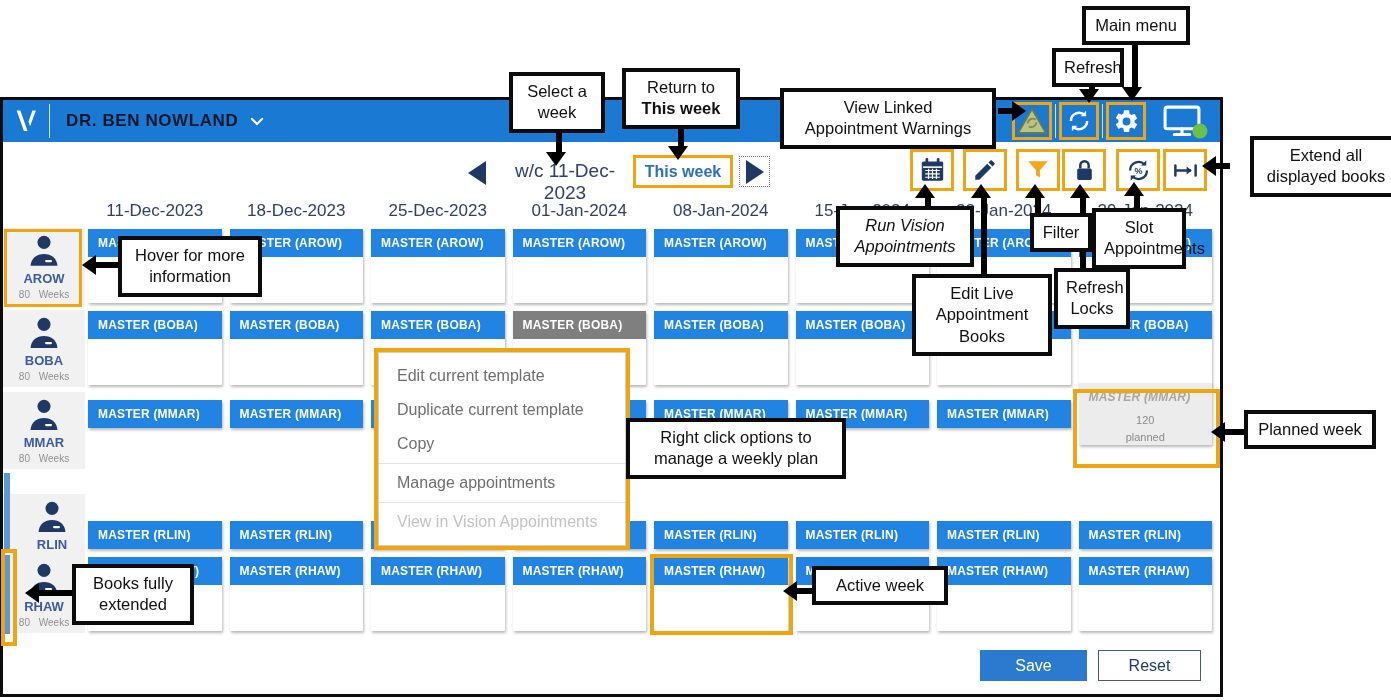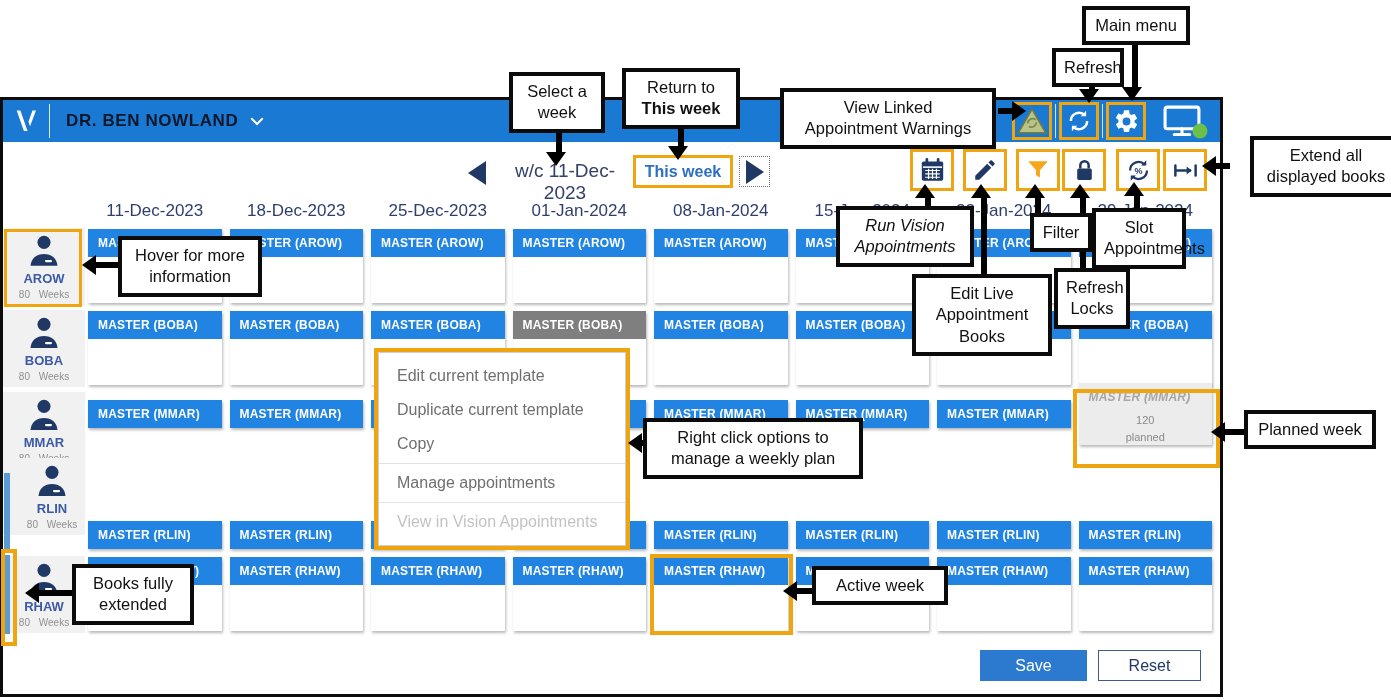--- a/index.html
+++ b/index.html
@@ -339,21 +339,21 @@
           <div class="cell-body"></div>
         </div>
         <div class="cell planned">
           <div class="cell-head">MASTER (MMAR)</div>
           <div class="cell-body">
             <div>120</div>
             <div>planned</div>
           </div>
         </div>
       </div>
-      <div class="row-label" style="top: 458px; padding-left: 16px;">
+      <div class="row-label" style="top: 494px; padding-left: 16px;">
   <svg width="34" height="36" viewBox="0 0 24 25">
     <circle cx="12" cy="6.4" r="4.6" fill="#1f3864"></circle>
     <path d="M2.5 23c.4-5.4 4.4-8.4 9.5-8.4s9.1 3 9.5 8.4z" fill="#1f3864"></path>
     <path d="M13.5 19.6h3.4" stroke="#fff" stroke-width="1.6" stroke-linecap="round"></path>
   </svg>
 <div class="code">RLIN</div>
         <div class="weeks">80 Weeks</div>
       </div>
       <div class="ext-bar" style="top: 473px;"></div>
       <div class="row-cells" style="top: 475px; align-items: flex-end;">
@@ -531,21 +531,21 @@
   <div class="stem-v" style="left:1080px; top:197px; height:72px;"></div>
   <div class="ah-up" style="left:1070px; top:184px;"></div>
 
   <div class="callout" id="callout-hover-info" style="left:118px; top:236px; width:144px;">
     <div class="cl">Hover for more</div>
       <div class="cl">information</div>
   </div>
   <div class="stem-h" style="left:94px; top:262px; width:26px;"></div>
   <div class="ah-left" style="left:82px; top:255px;"></div>
 
-  <div class="callout" id="callout-right-click" style="left:643px; top:418px; width:220px;">
+  <div class="callout" id="callout-right-click" style="left:626px; top:418px; width:220px;">
     <div class="cl">Right click options to</div>
       <div class="cl">manage a weekly plan</div>
   </div>
   <div class="stem-h" style="left:641px; top:440px; width:14px;"></div>
   <div class="ah-left" style="left:628px; top:433px;"></div>
 
   <div class="callout" id="callout-planned-week" style="left:1244px; top:410px; width:132px;">
     <div class="cl">Planned week</div>
   </div>
   <div class="stem-h" style="left:1224px; top:429px; width:22px;"></div>

